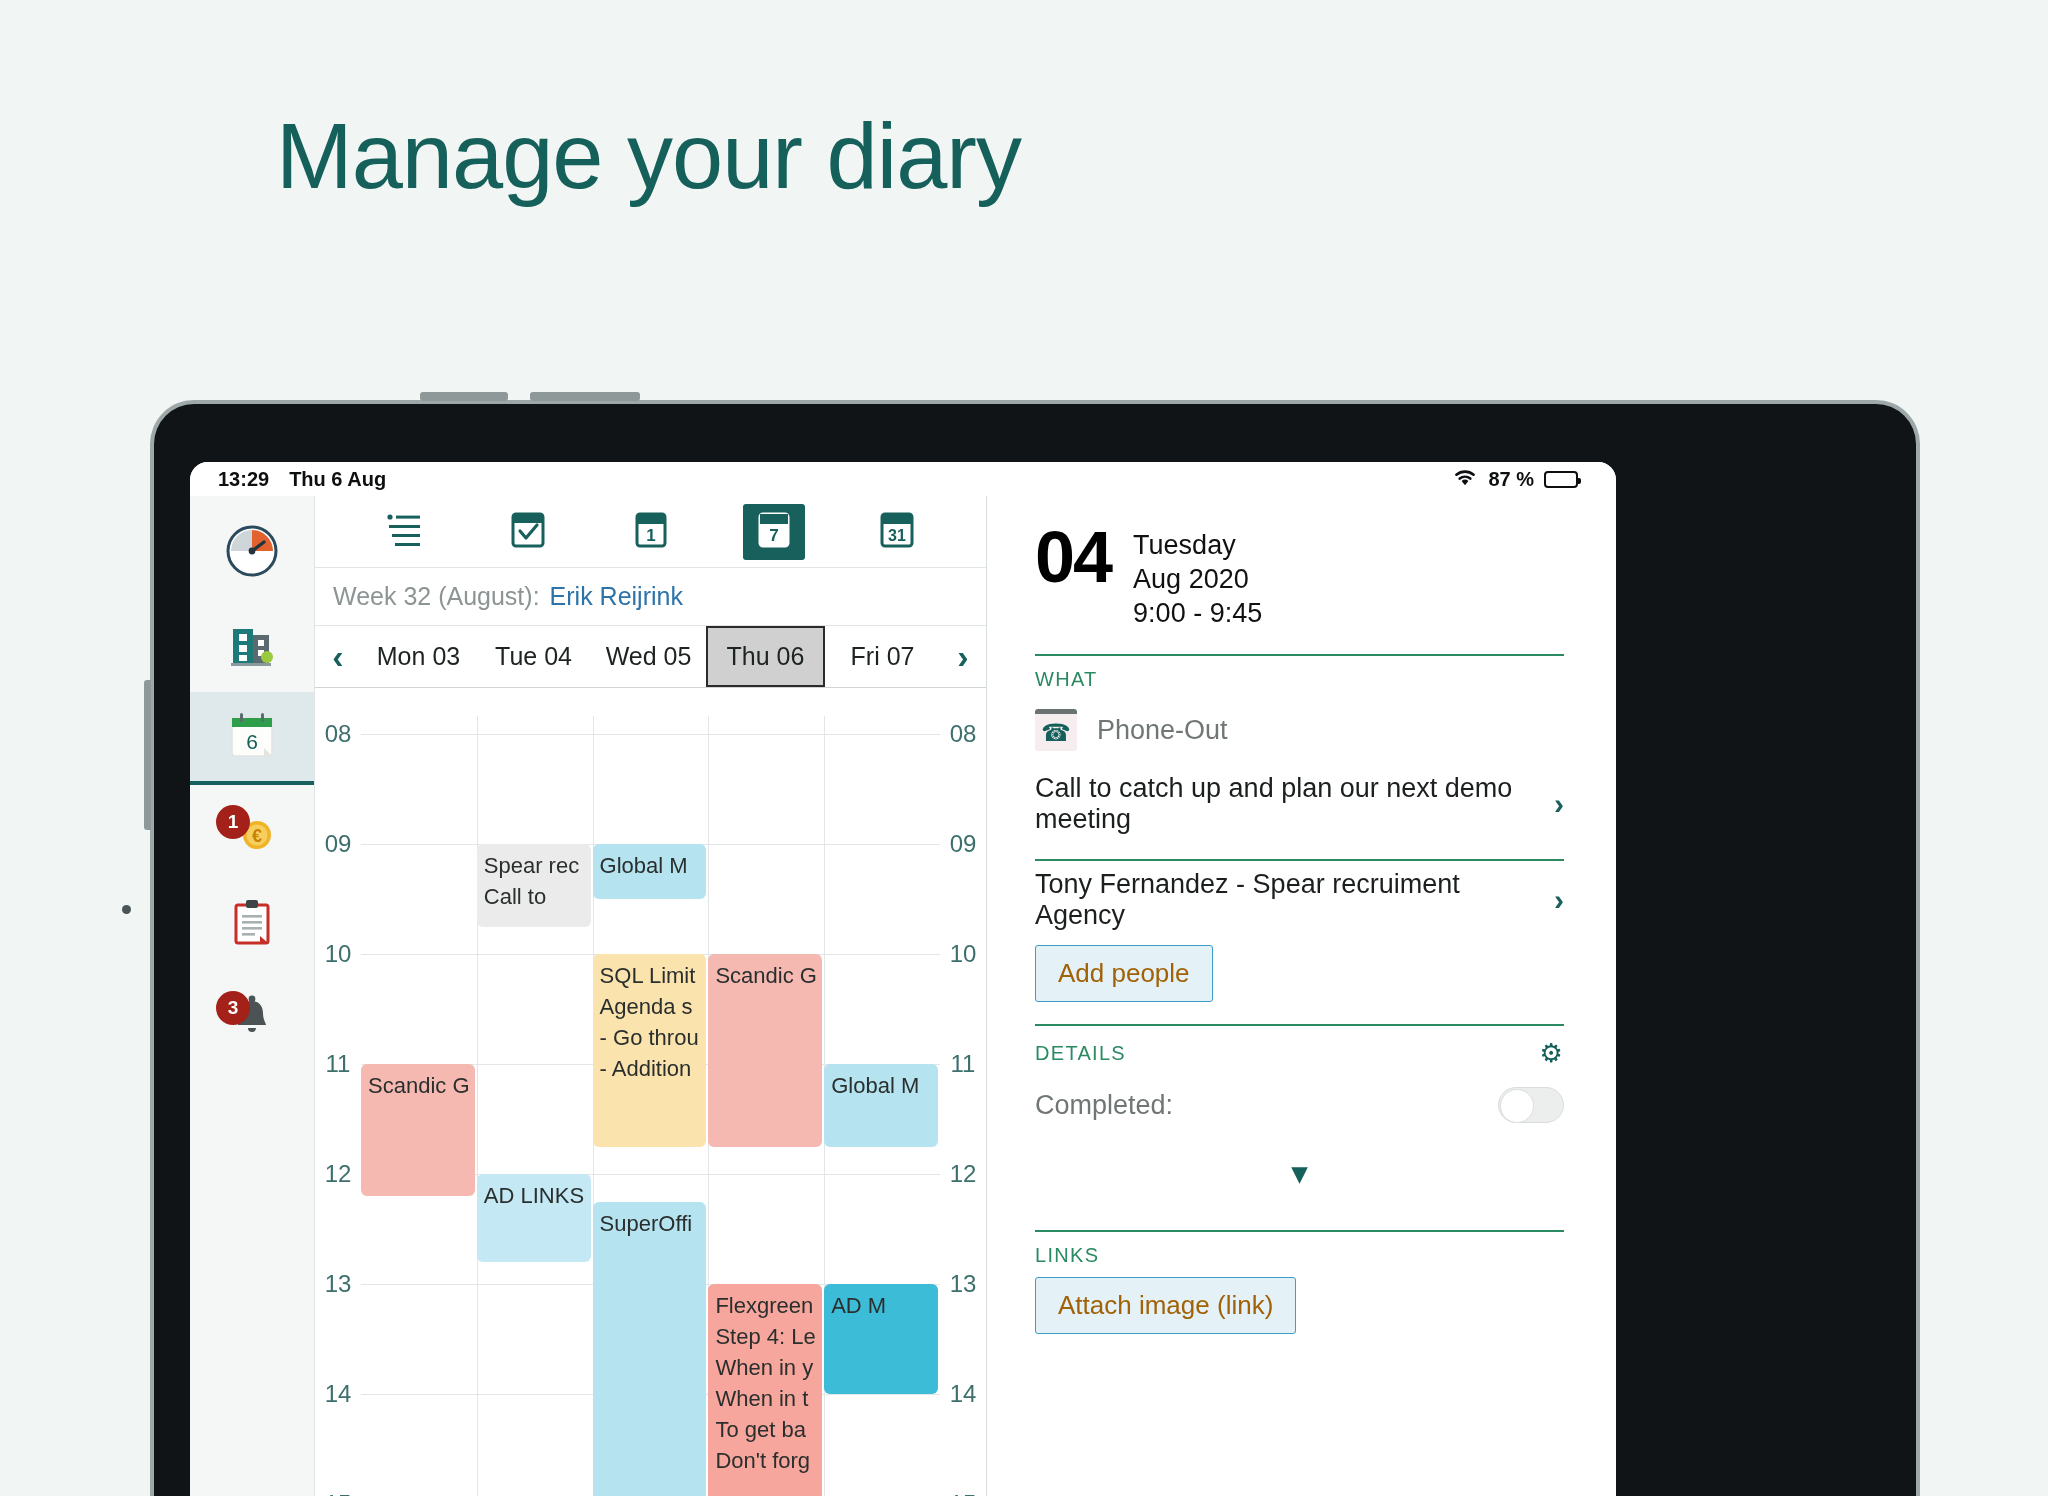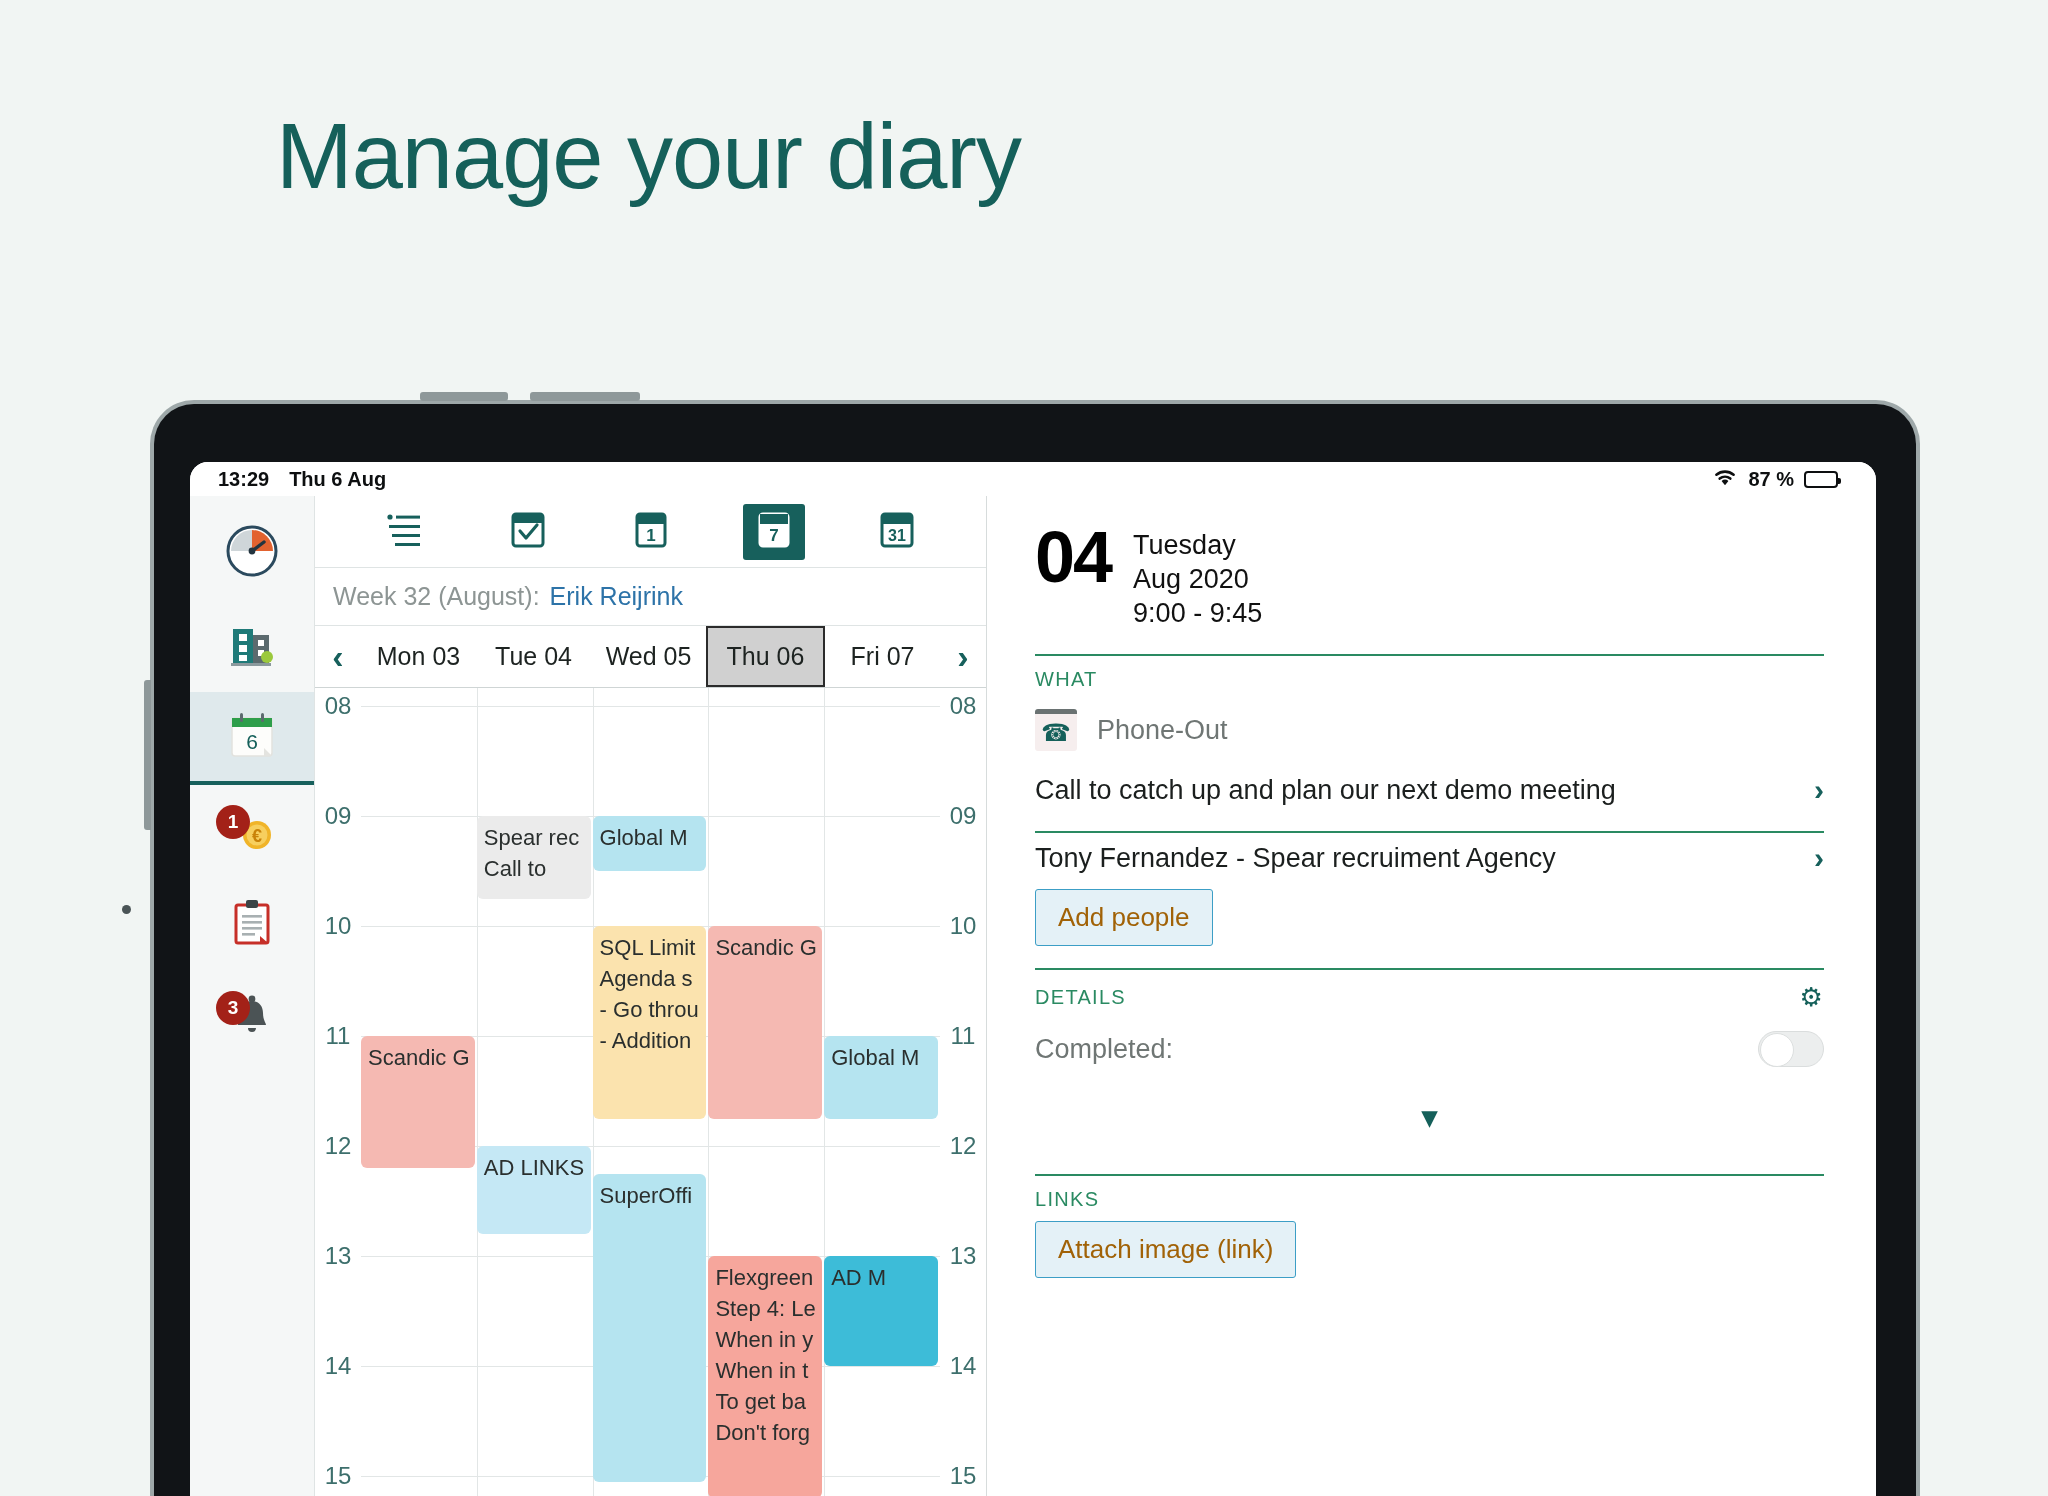--- a/index.html
+++ b/index.html
@@ -57,21 +57,21 @@
     left: -28px; top: 505px;
     width: 9px; height: 9px;
     border-radius: 50%;
     background: #4a5456;
   }
 
   
   .screen {
     position: absolute;
     left: 190px; top: 462px;
-    width: 1686px; height: 1034px;
+    width: 1426px; height: 1034px;
     background: #ffffff;
     border-radius: 18px 18px 0 0;
     overflow: hidden;
   }
 
   
   .statusbar {
     height: 34px;
     display: flex;
     align-items: center;
@@ -200,20 +200,21 @@
   .daytab.sel {
     background: #d0d0d0;
     border: 2px solid #2b2b2b;
   }
 
   
   .grid {
     flex: 1;
     position: relative;
     overflow: hidden;
+    margin-top: 28px;
   }
   .gutter {
     position: absolute;
     top: 0; bottom: 0;
     width: 46px;
     z-index: 2;
     background: #fff;
   }
   .gutter.left { left: 0; }
   .gutter.right { right: 0; }

